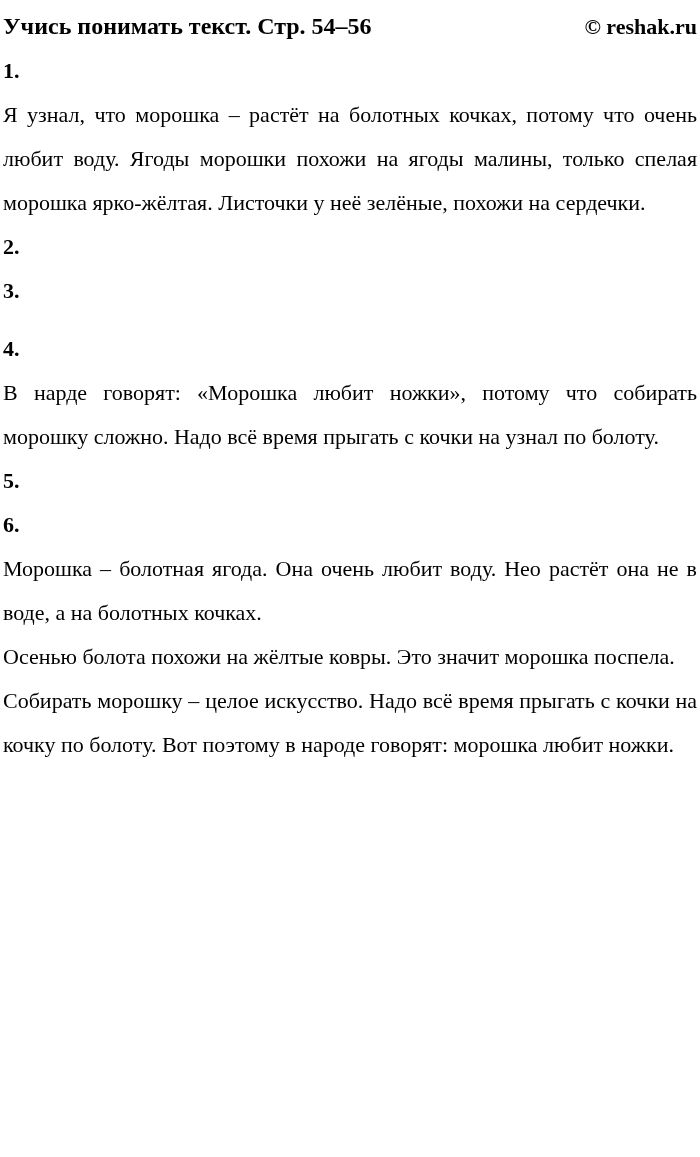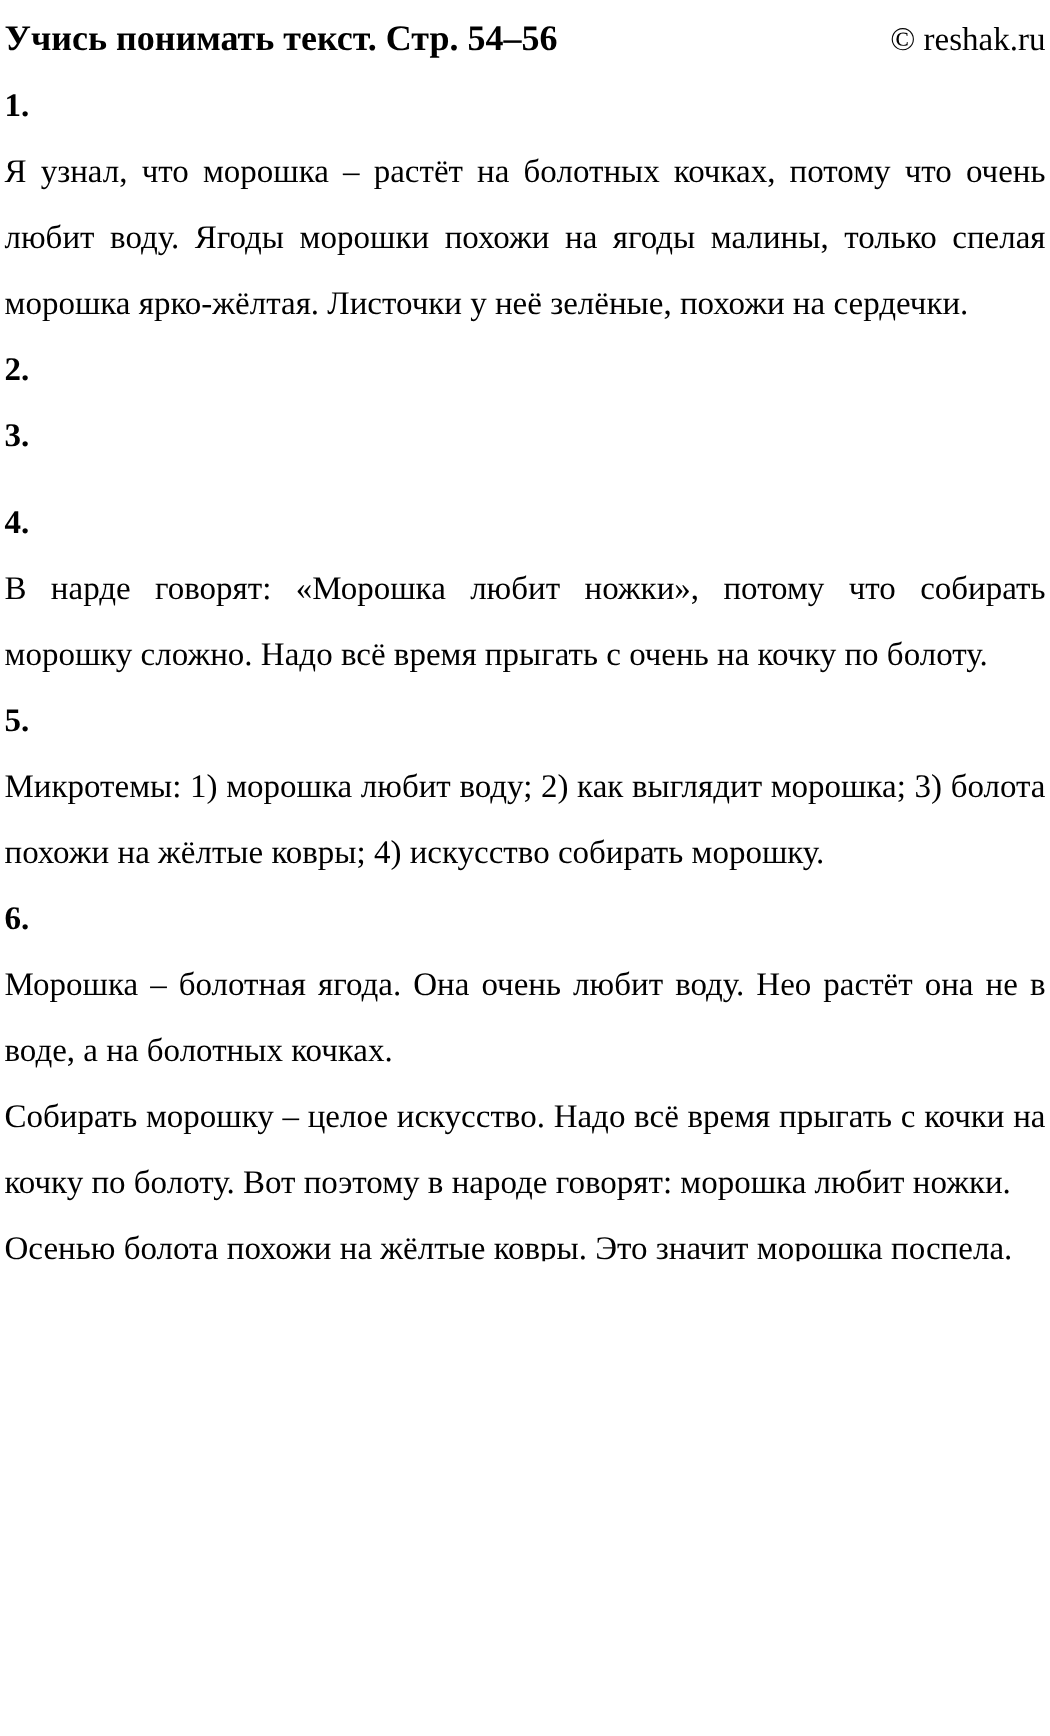--- a/index.html
+++ b/index.html
@@ -18,21 +18,21 @@
   }
   .content { position: relative; z-index: 1; }
   .header {
     display: flex;
     justify-content: space-between;
     align-items: baseline;
     line-height: 44px;
     white-space: nowrap;
   }
   .title { font-weight: bold; font-size: 24px; }
-  .copyright { font-weight: normal; font-size: 22px; }
+  .copyright { font-weight: bold; font-size: 22px; }
   p { margin: 0; }
   .num { font-weight: bold; text-align: left; }
   .para { text-align: justify; }
   .sec4-gap { margin-top: 14px; }
 
   
   .watermark {
     position: absolute;
     left: 0; top: 0;
     width: 700px; height: 1157px;
@@ -85,33 +85,32 @@
     <section>
       <p class="num">2.</p>
     </section>
 
     <section>
       <p class="num">3.</p>
     </section>
 
     <section>
       <p class="num sec4-gap">4.</p>
-      <p class="para">В нарде говорят: «Морошка любит ножки», потому что собирать морошку сложно. Надо всё время прыгать с очень на кочку по болоту.</p>
+      <p class="para">В нарде говорят: «Морошка любит ножки», потому что собирать морошку сложно. Надо всё время прыгать с кочки на узнал по болоту.</p>
     </section>
 
     <section>
       <p class="num">5.</p>
-      <p class="para">Микротемы: 1) морошка любит воду; 2) как выглядит морошка; 3) болота похожи на жёлтые ковры; 4) искусство собирать морошку.</p>
     </section>
 
     <section>
       <p class="num">6.</p>
       <p class="para">Морошка – болотная ягода. Она очень любит воду. Нео растёт она не в воде, а на болотных кочках.</p>
+      <p class="para">Осенью болота похожи на жёлтые ковры. Это значит морошка поспела.</p>
       <p class="para">Собирать морошку – целое искусство. Надо всё время прыгать с кочки на кочку по болоту. Вот поэтому в народе говорят: морошка любит ножки.</p>
-      <p class="para">Осенью болота похожи на жёлтые ковры. Это значит морошка поспела.</p>
     </section>
 
   </div>
 
   <div class="watermark">
     <span class="wm-c">©</span>
     <span class="wm-l wm-l1">r</span>
     <span class="wm-l wm-l2">e</span>
     <span class="wm-l wm-l3">s</span>
     <span class="wm-l wm-l4">h</span>

